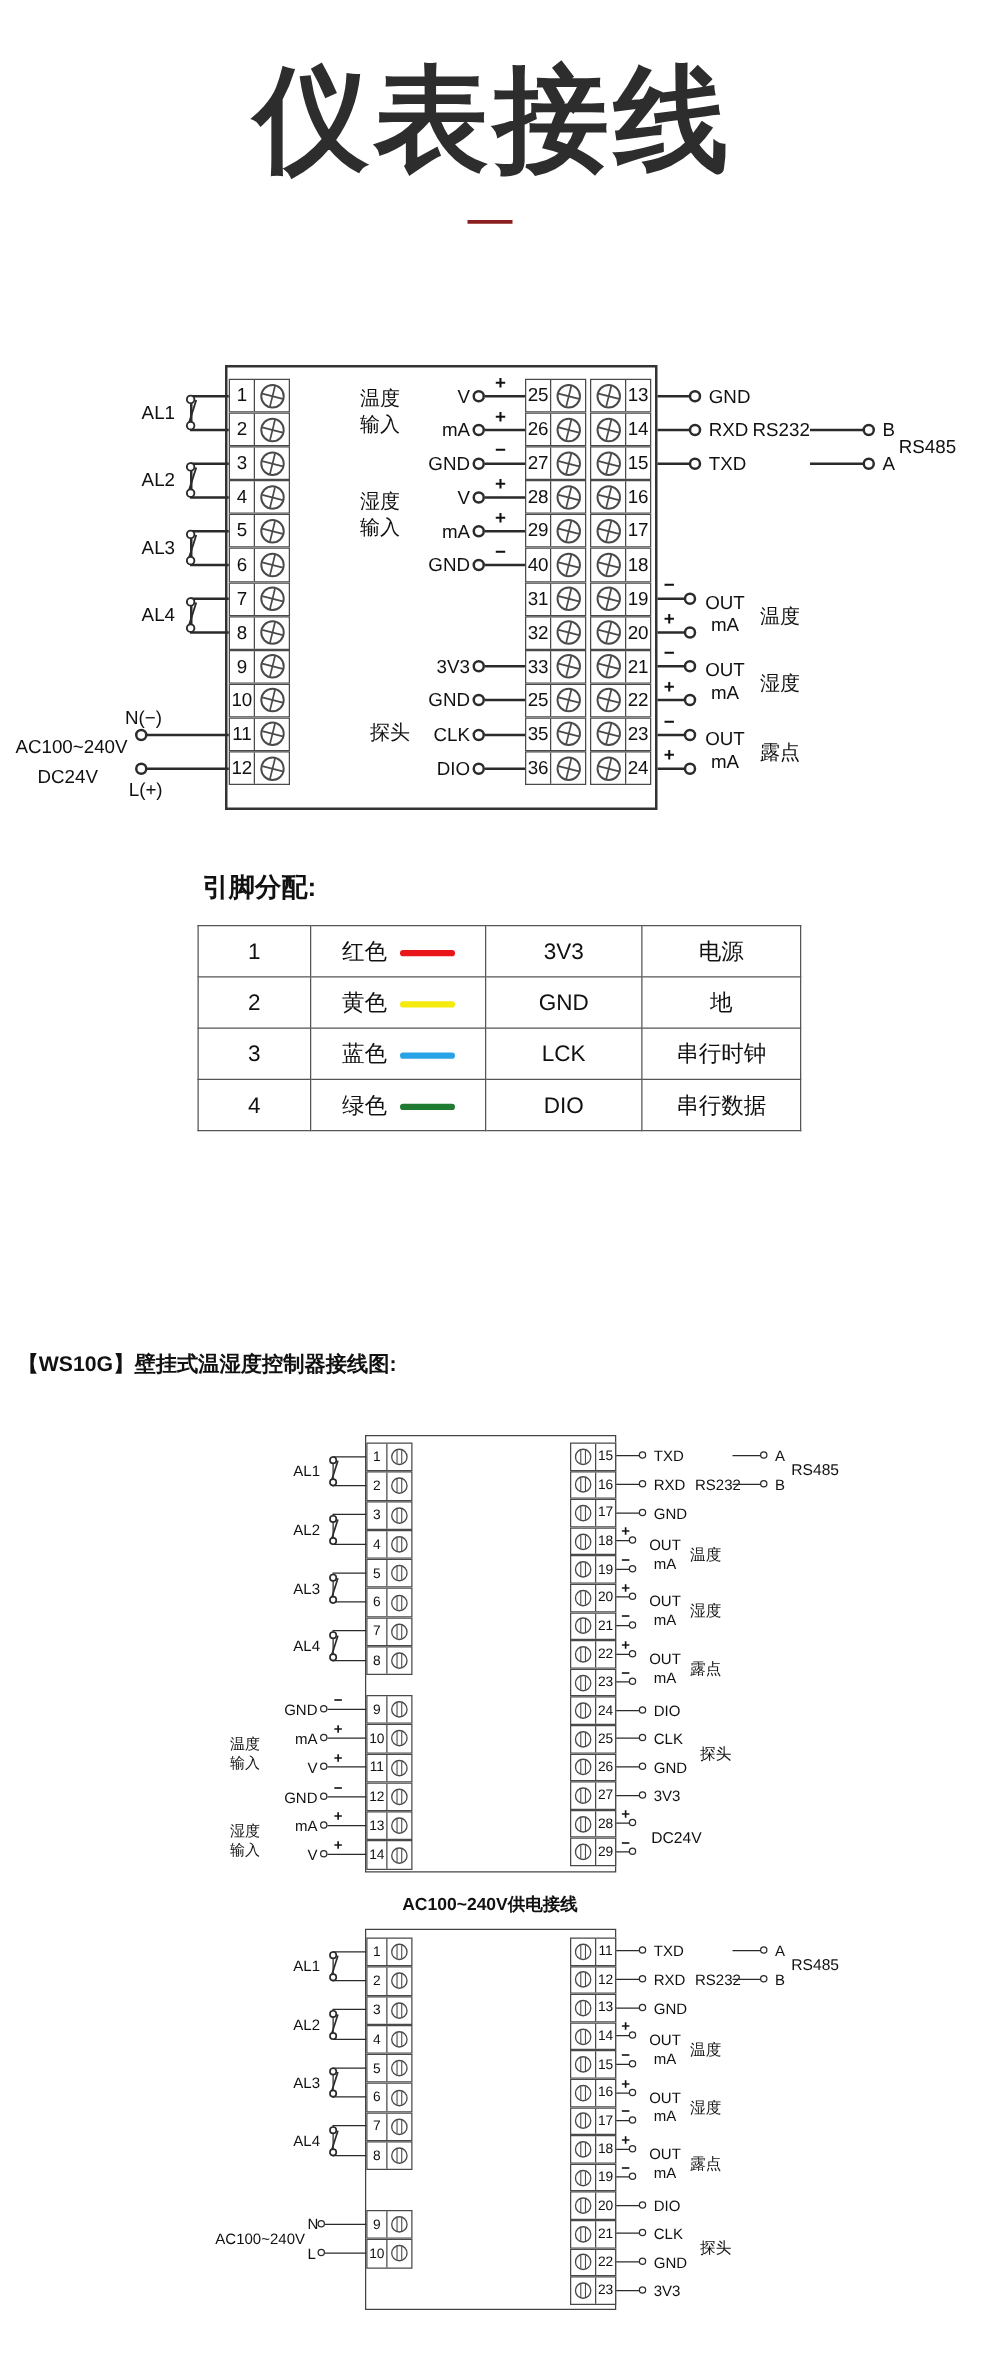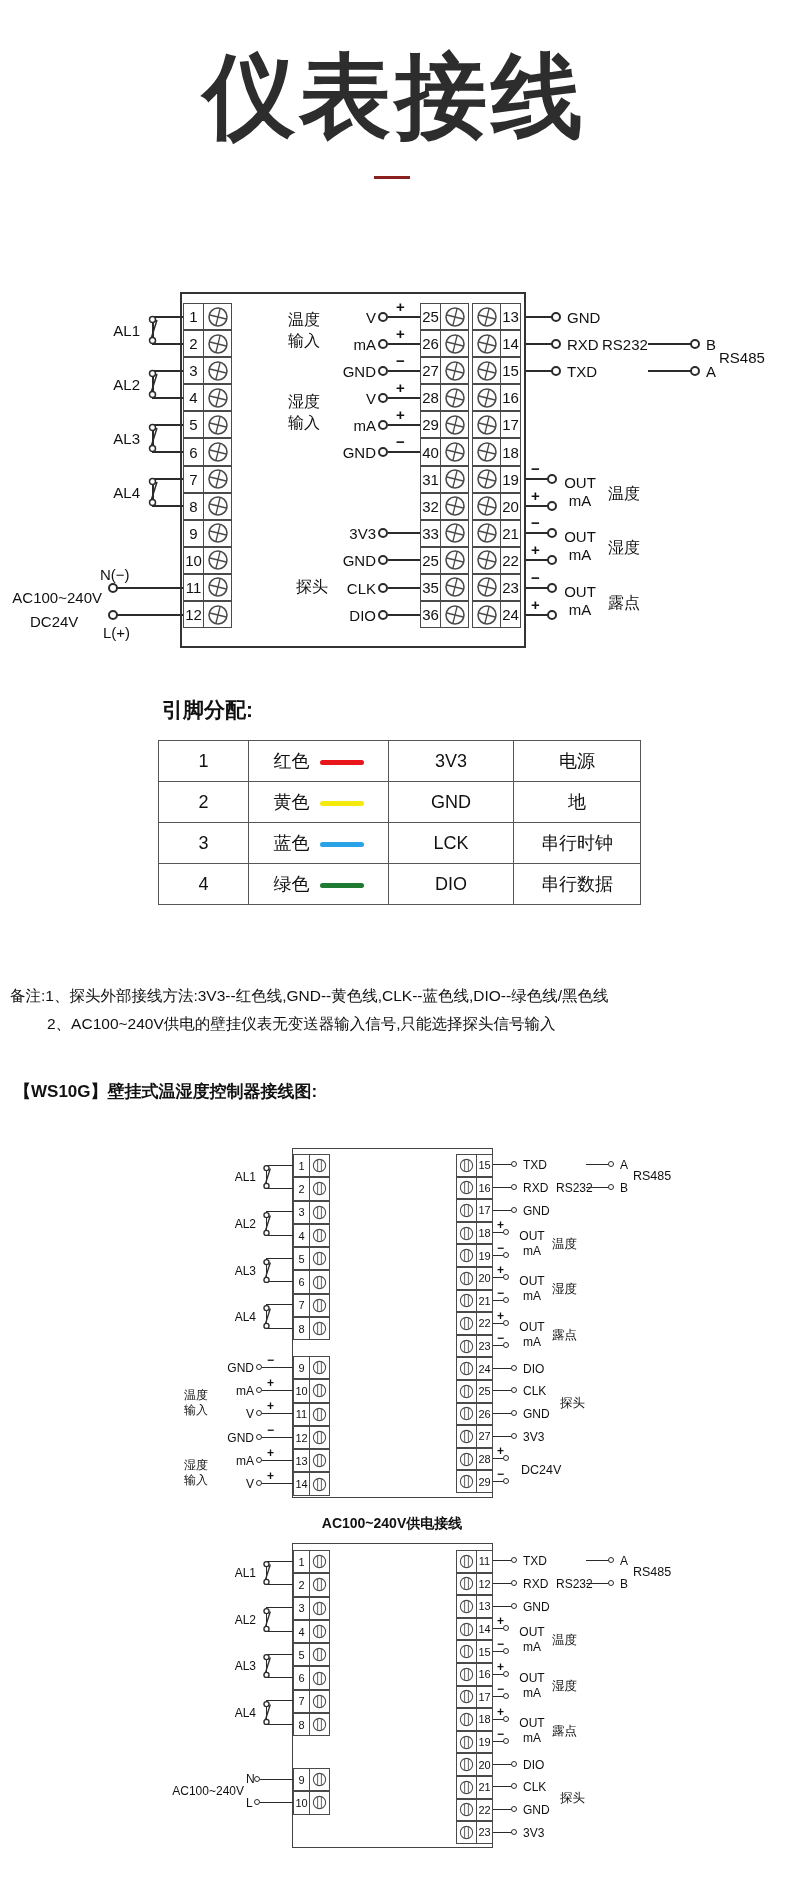--- a/index.html
+++ b/index.html
@@ -703,22 +703,20 @@
     </tr>
     <tr>
       <td>4</td>
       <td><span>绿色</span><i class="swatch" style="background: rgb(31, 122, 50);"></i></td>
       <td>DIO</td>
       <td>串行数据</td>
     </tr>
   </tbody>
     </table>
 
-  <div class="note" style="left:10px;top:986px;">备注:1、探头外部接线方法:3V3--红色线,GND--黄色线,CLK--蓝色线,DIO--绿色线/黑色线</div>
-  <div class="note" style="left:47px;top:1014px;">2、AC100~240V供电的壁挂仪表无变送器输入信号,只能选择探头信号输入</div>
 
   <div class="sect" style="left:14px;top:1080px;">【WS10G】壁挂式温湿度控制器接线图:</div>
 
   <div class="subt" style="left:242px;top:1168px;">DC24V供电接线</div>
   <div class="dbox2" style="left:292px;top:1148px;width:201px;height:350px;"></div>
 
   <div class="strip strip-g" style="left:293px;top:1154px;">
       <div class="trow ns">
         <span class="tnum">1</span>
         <span class="tscrew">

